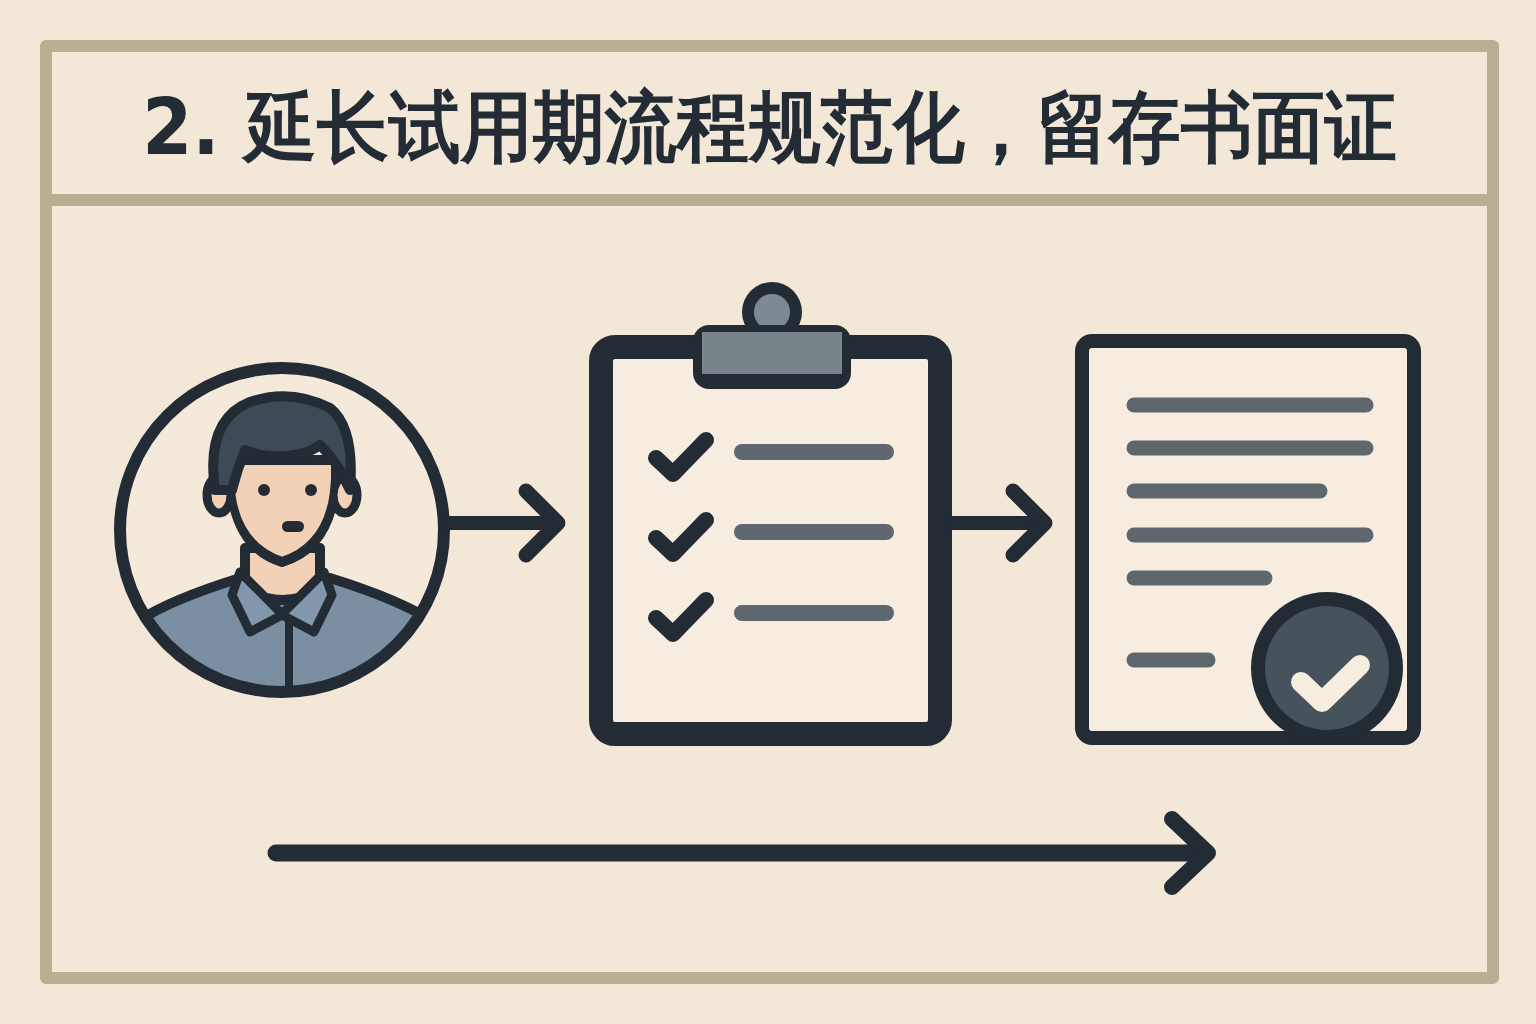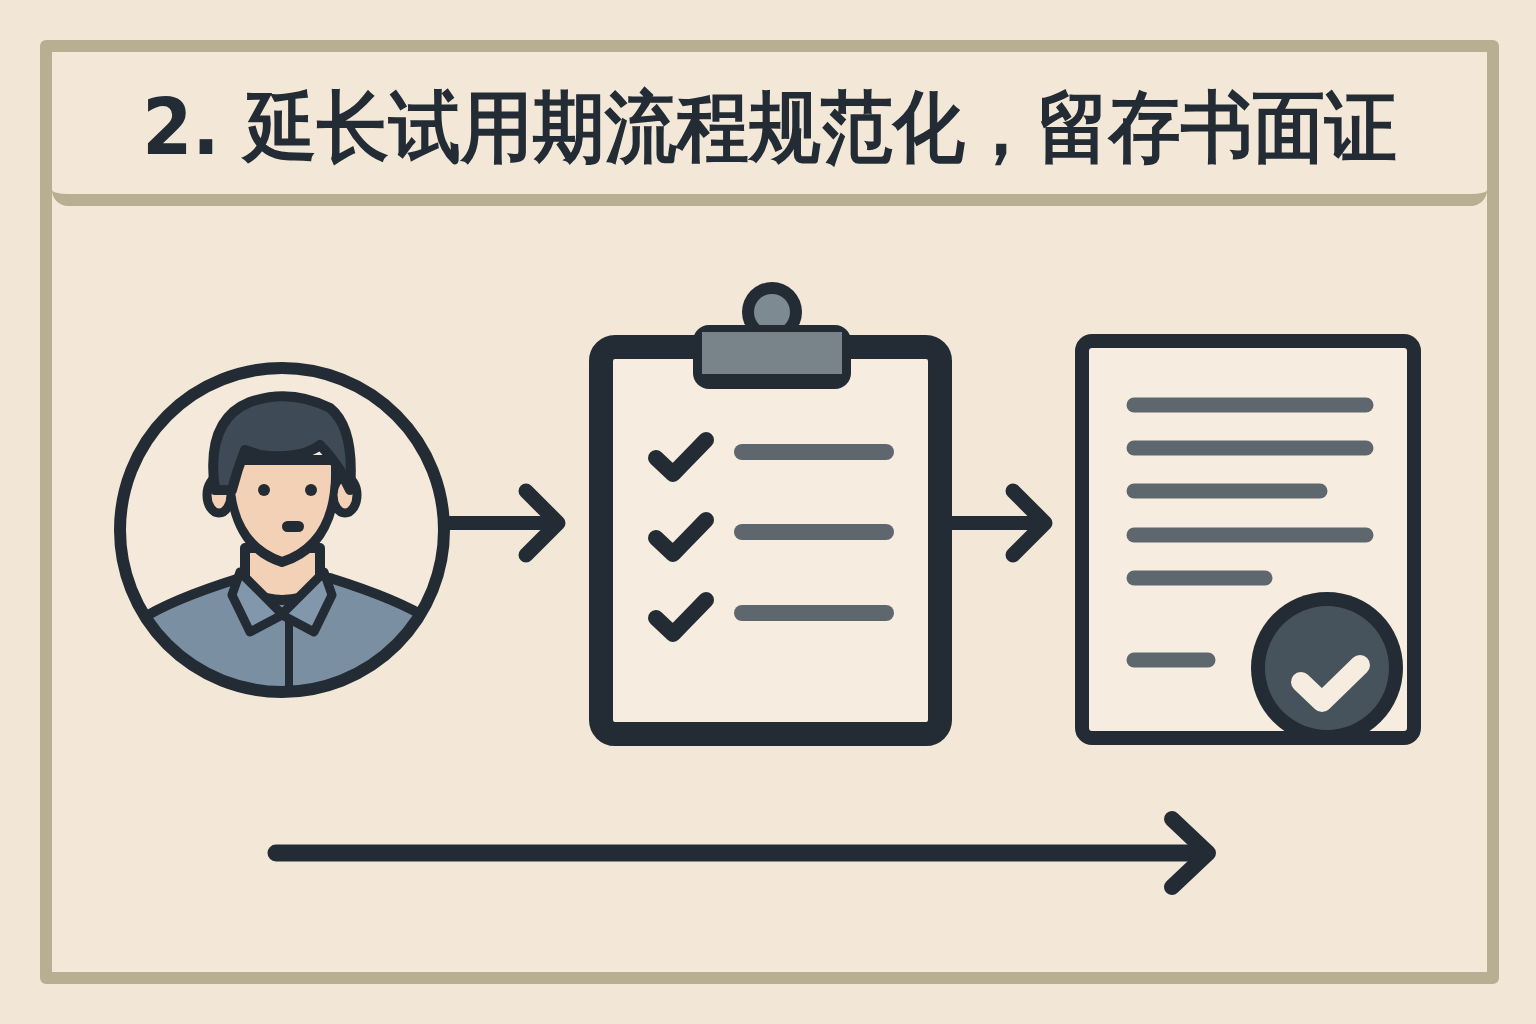--- a/index.html
+++ b/index.html
@@ -29,21 +29,20 @@
       position: absolute;
       left: 0;
       top: 0;
       width: 100%;
       height: 154px;
       box-sizing: border-box;
       border-bottom: 12px solid #b8ae92;
       display: flex;
       align-items: center;
       justify-content: center;
-      border-radius: 16px;
     }
     .title {
       font-family: "DejaVu Sans", "Liberation Sans", sans-serif;
       font-weight: bold;
       font-size: 72px;
       letter-spacing: 0px;
       color: #232c35;
       white-space: nowrap;
       transform: scaleY(1.08);
       margin-top: 10px;

